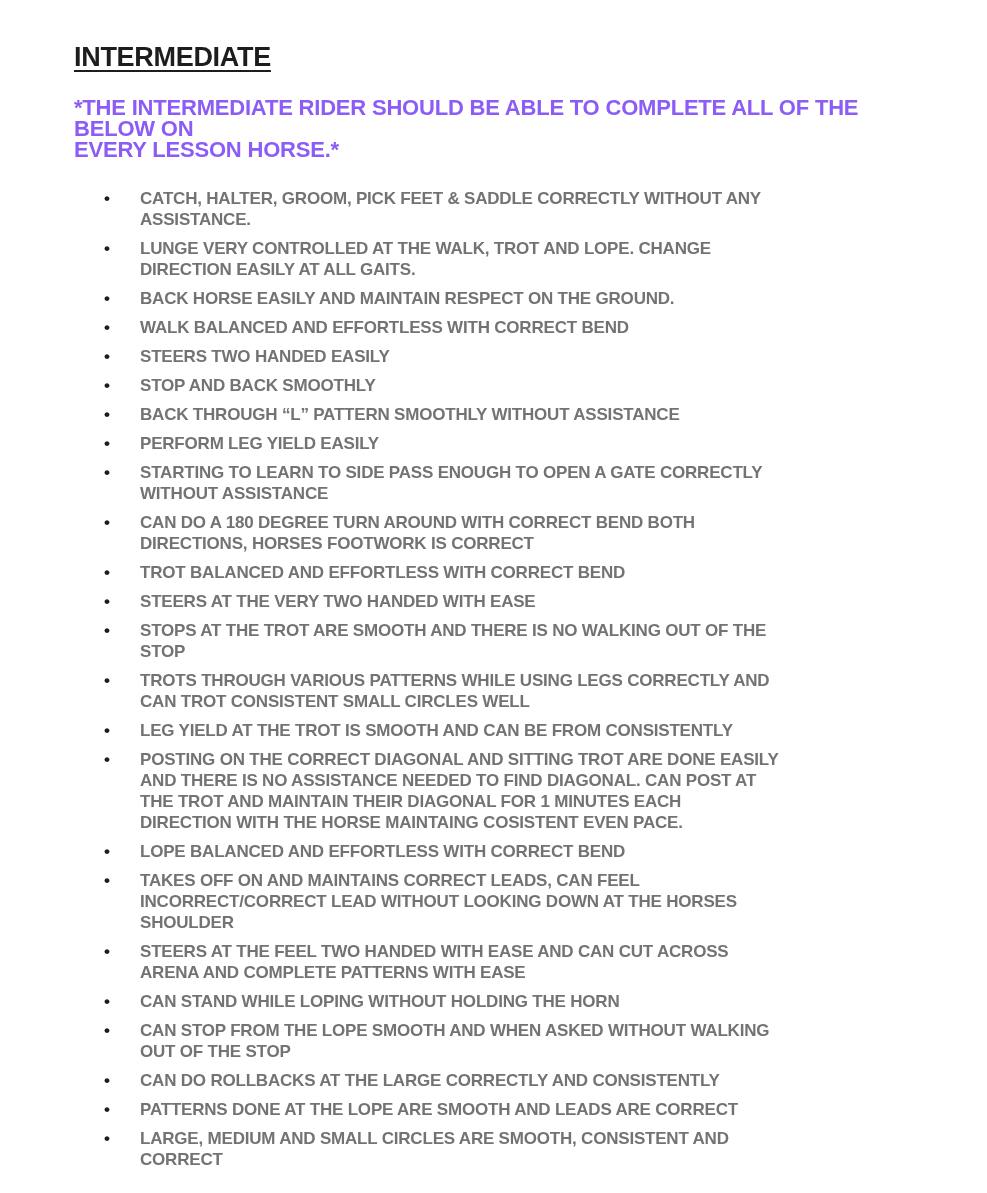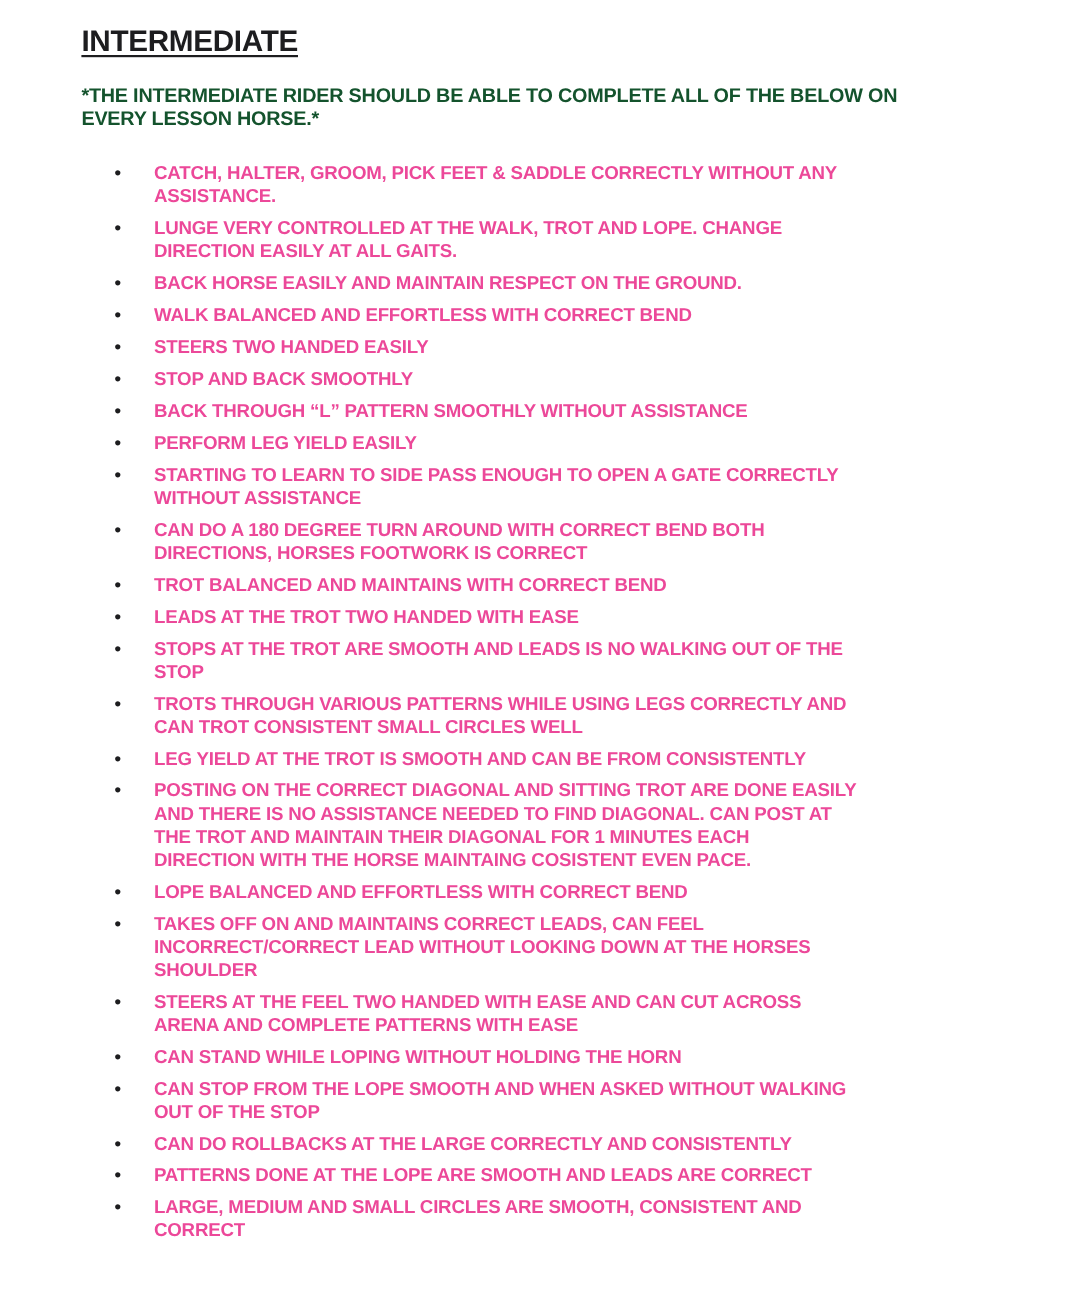--- a/index.html
+++ b/index.html
@@ -12,41 +12,41 @@
     height: 1193px;
     font-family: "Liberation Sans", sans-serif;
     color: #1d1d1f;
     -webkit-font-smoothing: antialiased;
     overflow: hidden;
   }
   .page {
     box-sizing: border-box;
     width: 987px;
     height: 1193px;
-    padding: 22px 60px 20px 74px;
+    padding: 42px 60px 20px 74px;
     background: #ffffff;
   }
   .title {
     margin: 0;
     font-size: 27px;
     font-weight: 700;
     letter-spacing: -0.3px;
     text-decoration: underline;
     text-decoration-thickness: 2px;
     text-underline-offset: 4px;
     color: #1d1d1f;
   }
   .intro {
     margin: 24px 0 0 0;
-    font-size: 18px;
+    font-size: 22px;
     font-weight: 700;
     line-height: 21px;
     letter-spacing: -0.2px;
     white-space: pre-line;
-    color: #14532d;
+    color: #8b5cf6;
   }
   ul.skills {
     list-style: none;
     margin: 28px 0 0 0;
     padding: 0;
   }
   ul.skills li {
     display: flex;
     align-items: flex-start;
     margin: 0 0 8px 0;
@@ -61,21 +61,21 @@
     text-align: left;
     color: #1d1d1f;
   }
   ul.skills li .txt {
     flex: 1 1 auto;
     font-size: 17px;
     font-weight: 700;
     line-height: 21px;
     letter-spacing: -0.2px;
     white-space: pre-line;
-    color: #ec4899;
+    color: #737373;
   }
 </style>
 </head>
 <body>
 
 <div class="page">
   <h1 class="title">INTERMEDIATE</h1>
 
   <p class="intro">*THE INTERMEDIATE RIDER SHOULD BE ABLE TO COMPLETE ALL OF THE BELOW ON
 EVERY LESSON HORSE.*</p>
@@ -120,29 +120,29 @@
         <span class="txt">STARTING TO LEARN TO SIDE PASS ENOUGH TO OPEN A GATE CORRECTLY
 WITHOUT ASSISTANCE</span>
       </li>
       <li>
         <span class="dot">•</span>
         <span class="txt">CAN DO A 180 DEGREE TURN AROUND WITH CORRECT BEND BOTH
 DIRECTIONS, HORSES FOOTWORK IS CORRECT</span>
       </li>
       <li>
         <span class="dot">•</span>
-        <span class="txt">TROT BALANCED AND MAINTAINS WITH CORRECT BEND</span>
+        <span class="txt">TROT BALANCED AND EFFORTLESS WITH CORRECT BEND</span>
       </li>
       <li>
         <span class="dot">•</span>
-        <span class="txt">LEADS AT THE TROT TWO HANDED WITH EASE</span>
+        <span class="txt">STEERS AT THE VERY TWO HANDED WITH EASE</span>
       </li>
       <li>
         <span class="dot">•</span>
-        <span class="txt">STOPS AT THE TROT ARE SMOOTH AND LEADS IS NO WALKING OUT OF THE
+        <span class="txt">STOPS AT THE TROT ARE SMOOTH AND THERE IS NO WALKING OUT OF THE
 STOP</span>
       </li>
       <li>
         <span class="dot">•</span>
         <span class="txt">TROTS THROUGH VARIOUS PATTERNS WHILE USING LEGS CORRECTLY AND
 CAN TROT CONSISTENT SMALL CIRCLES WELL</span>
       </li>
       <li>
         <span class="dot">•</span>
         <span class="txt">LEG YIELD AT THE TROT IS SMOOTH AND CAN BE FROM CONSISTENTLY</span>

